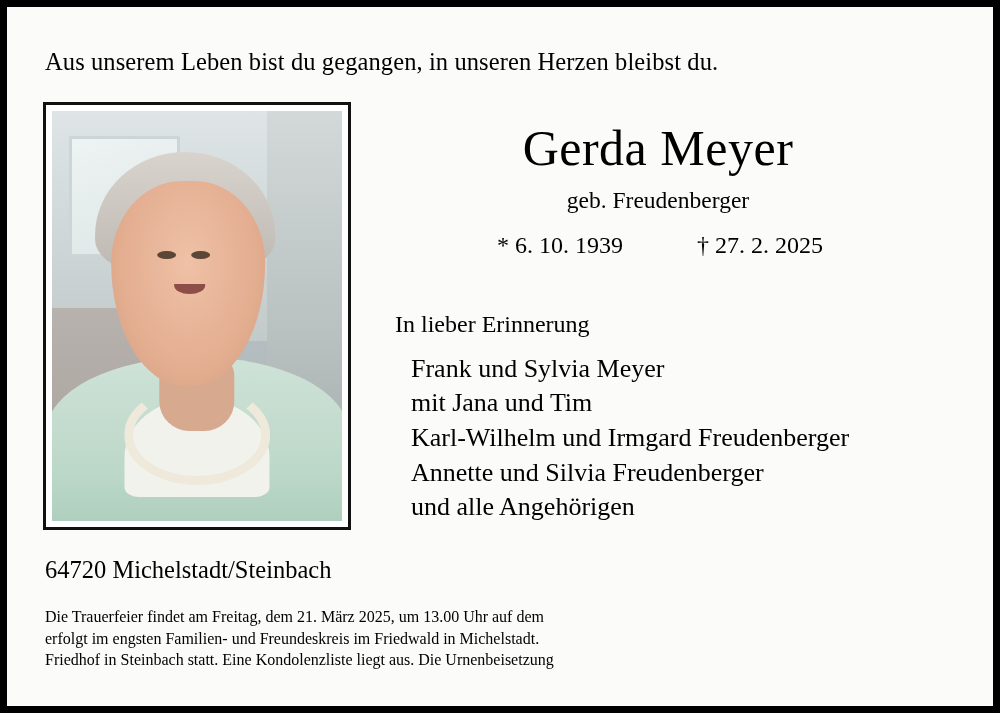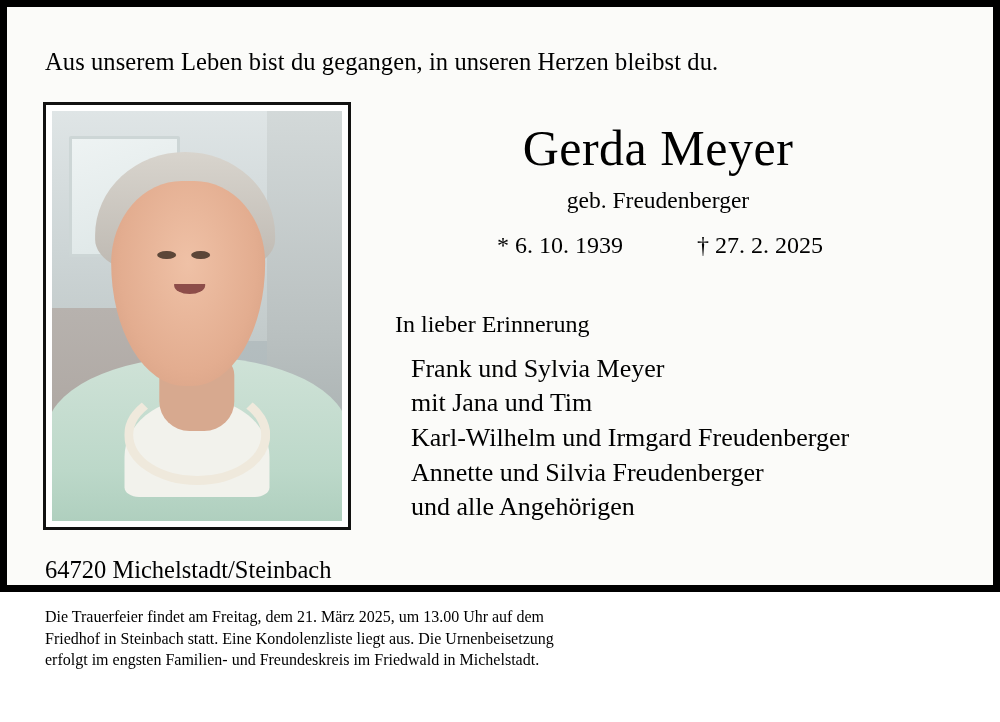--- a/index.html
+++ b/index.html
@@ -10,21 +10,21 @@
   body {
     width: 1000px;
     height: 722px;
     font-family: "Liberation Serif", serif;
     color: #000000;
     overflow: hidden;
   }
   .notice {
     position: relative;
     width: 1000px;
-    height: 592px;
+    height: 713px;
     box-sizing: border-box;
     border: 7px solid #000000;
     background: #fbfbf9;
     padding: 34px 36px 0 36px;
   }
   .top-line {
     font-size: 24.5px;
     line-height: 1.2;
     letter-spacing: 0.1px;
     margin: 6px 0 0 2px;
@@ -247,17 +247,17 @@
         <div>Annette und Silvia Freudenberger</div>
         <div>und alle Angehörigen</div>
       </div>
     </div>
   </div>
 
   <div class="place">64720 Michelstadt/Steinbach</div>
 
   <div class="ceremony">
     <div>Die Trauerfeier findet am Freitag, dem 21. März 2025, um 13.00 Uhr auf dem</div>
+    <div>erfolgt im engsten Familien- und Freundeskreis im Friedwald in Michelstadt.</div>
     <div>Friedhof in Steinbach statt. Eine Kondolenzliste liegt aus. Die Urnenbeisetzung</div>
-    <div>erfolgt im engsten Familien- und Freundeskreis im Friedwald in Michelstadt.</div>
   </div>
 
 </div>
 
 </body></html>

